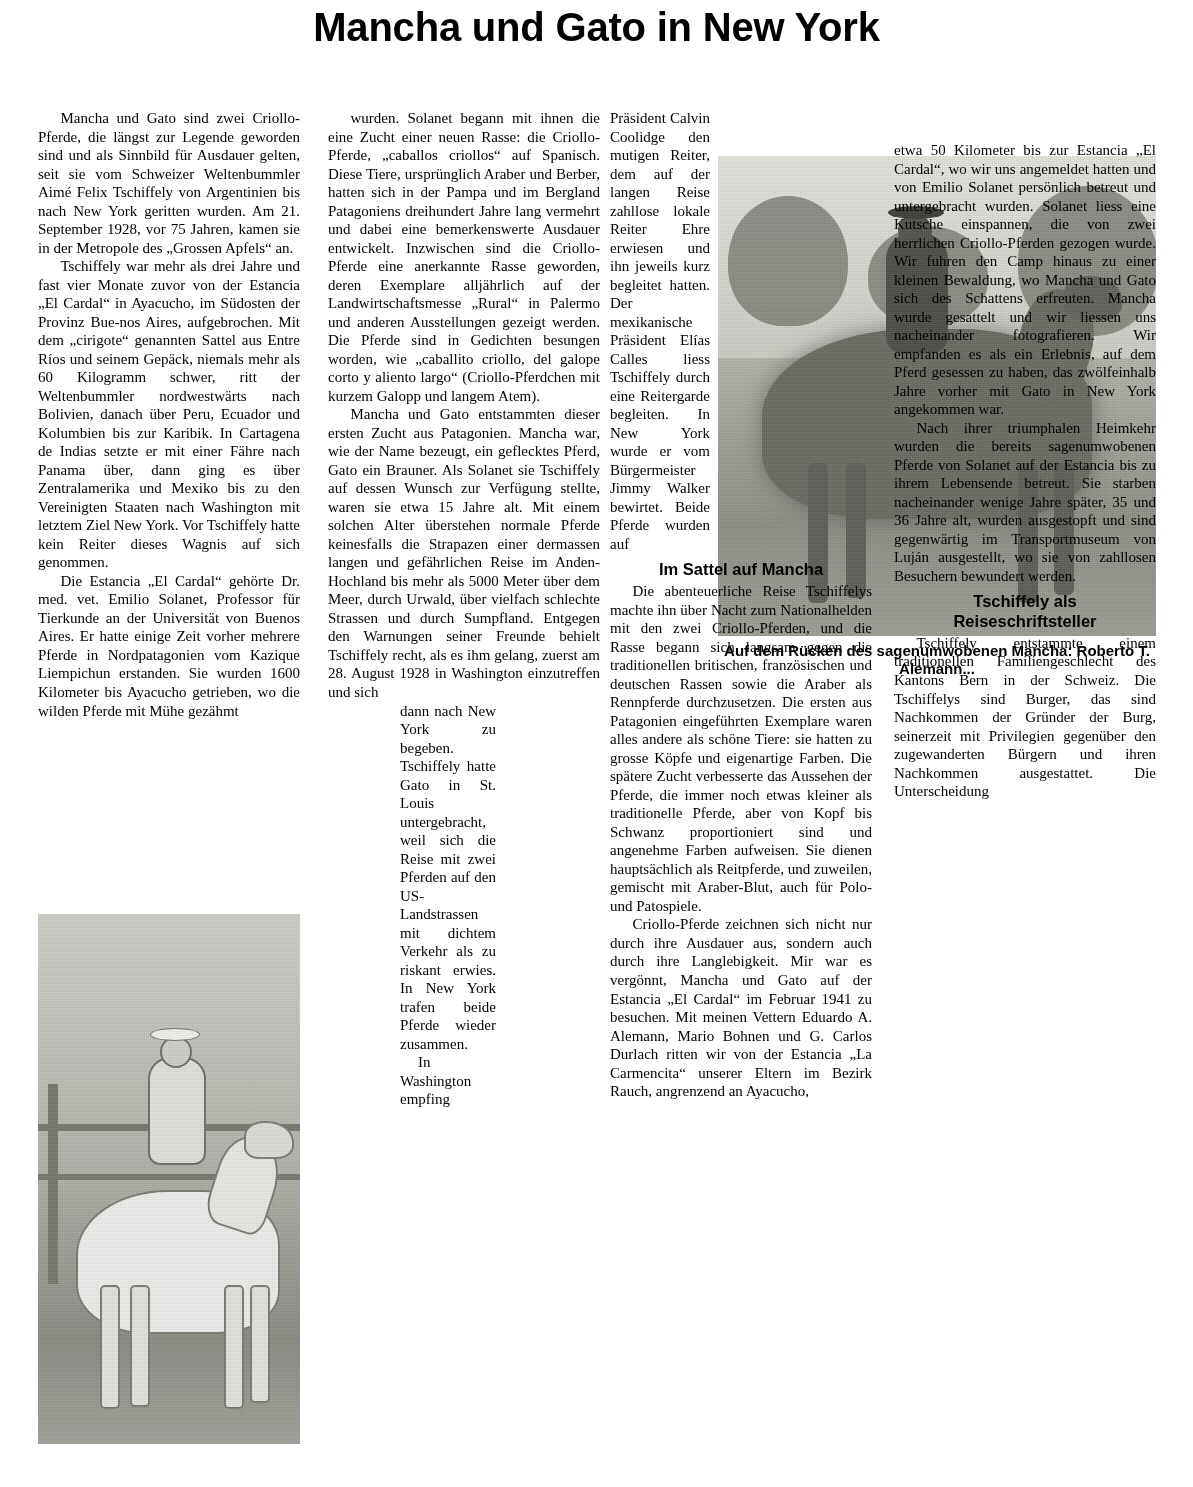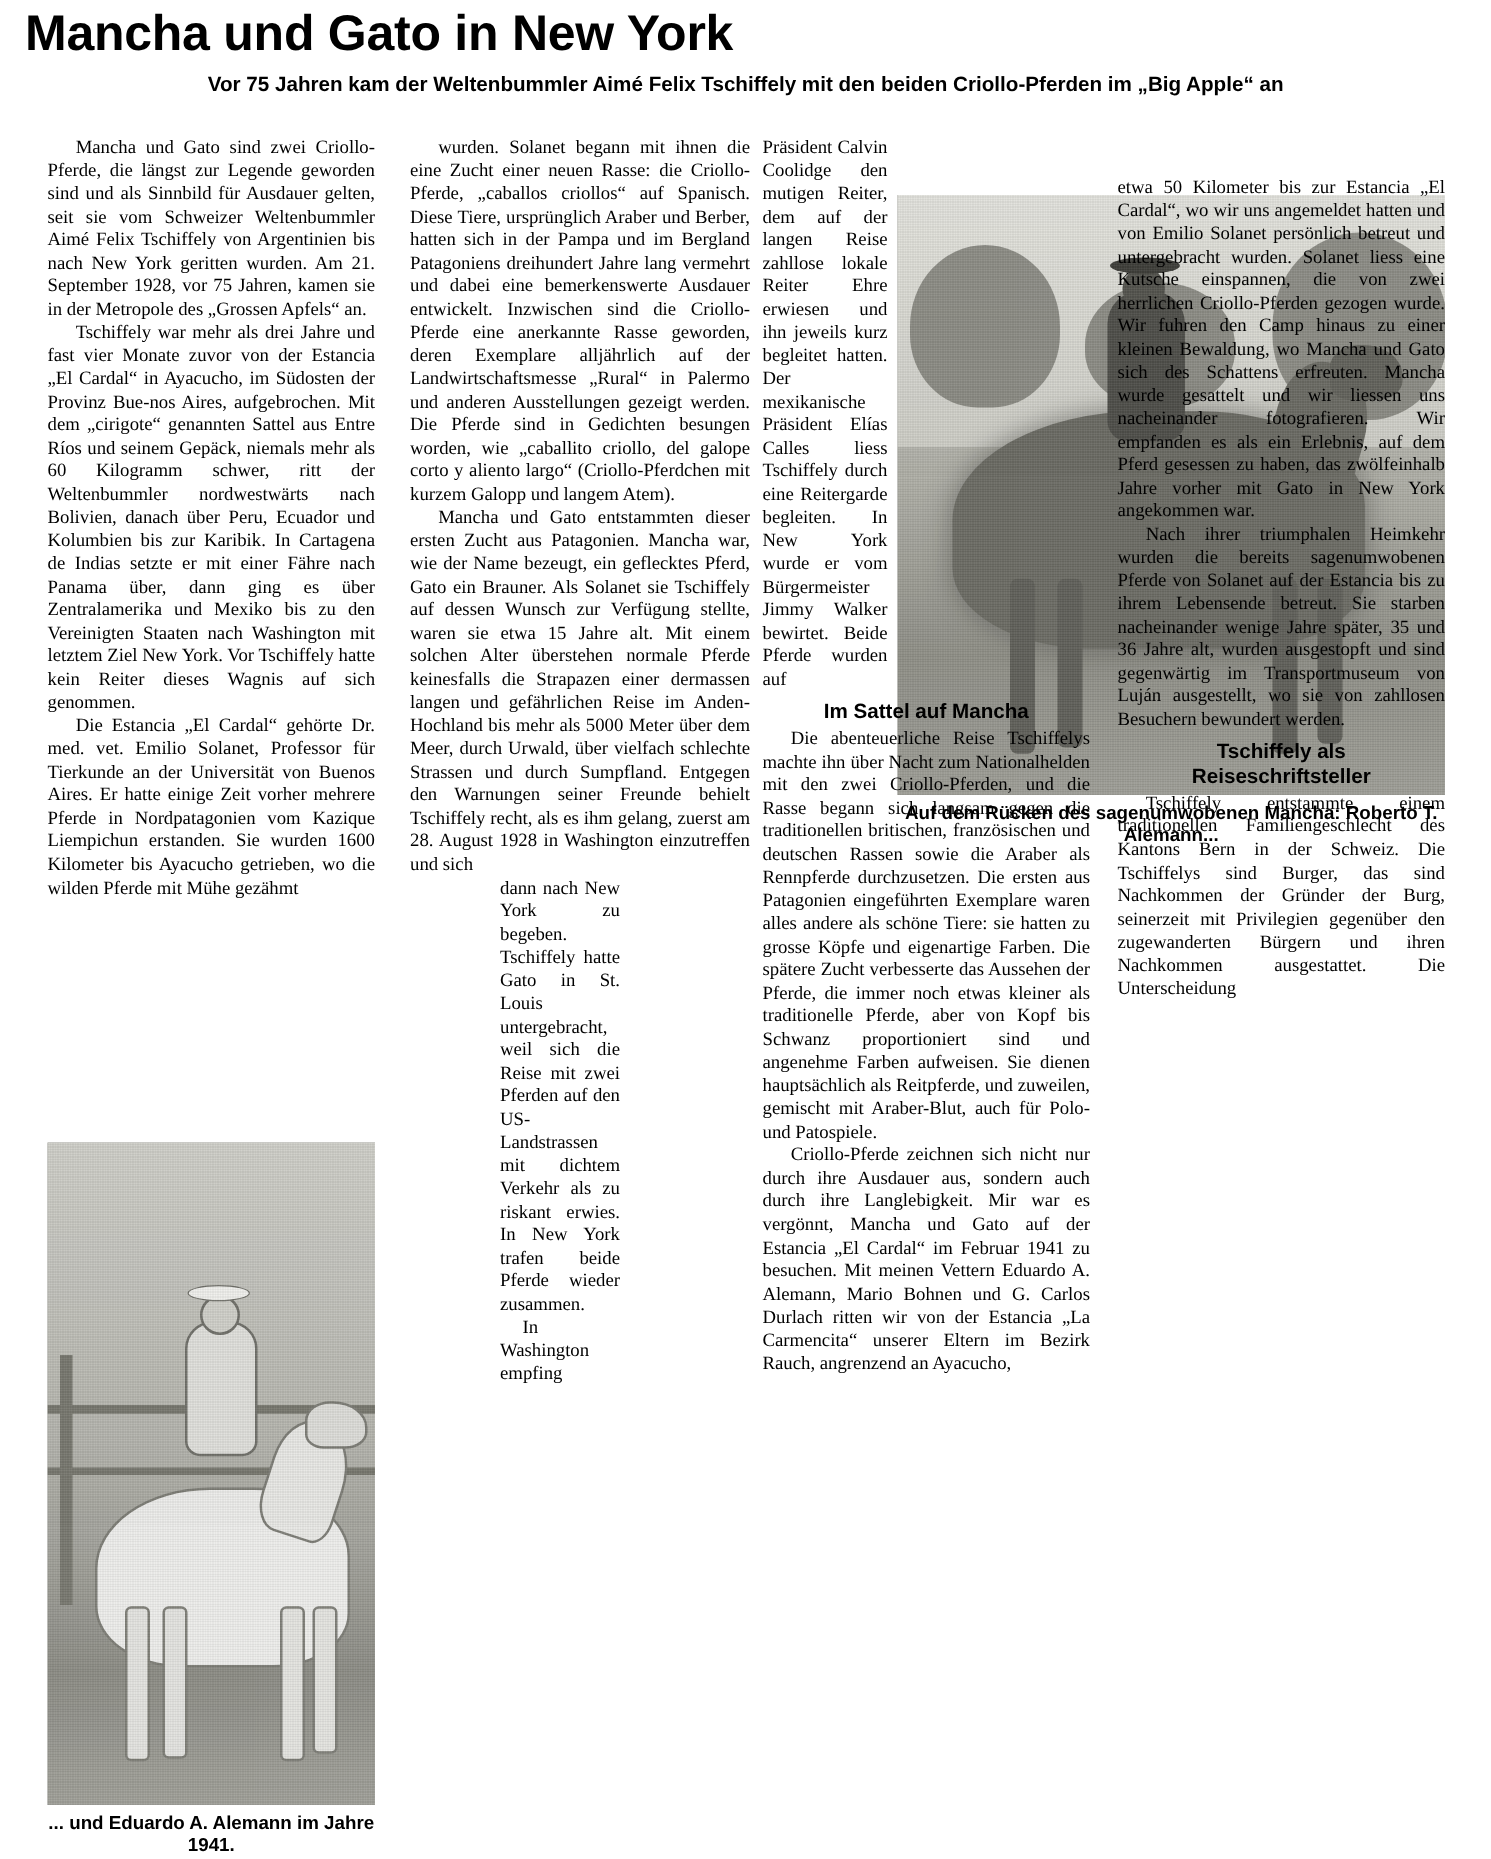--- a/index.html
+++ b/index.html
@@ -10,21 +10,21 @@
     position:relative;
     overflow:hidden;
   }
   .page { position:relative; width:1193px; height:1487px; padding:0; box-sizing:border-box; }
 
   
   .headline {
     font-family:"Liberation Sans", sans-serif;
     font-weight:bold;
     font-size:40px;
-    text-align:left;
+    text-align:center;
     letter-spacing:-0.2px;
     margin:6px 20px 0 20px;
     line-height:1.05;
   }
   .subhead {
     font-family:"Liberation Sans", sans-serif;
     font-weight:bold;
     font-size:16.5px;
     text-align:center;
     margin:10px 30px 0 30px;
@@ -159,21 +159,20 @@
   .bp-rider-body{ position:absolute; left:110px; top:27%; width:54px; height:104px; background:#dfdfdb; border:2px solid #70706a; border-radius:22px 22px 12px 12px;}
   .bp-rider-head{ position:absolute; left:122px; top:23%; width:28px; height:28px; background:#cfcfc9; border:2px solid #70706a; border-radius:50%;}
   .bp-hat{ position:absolute; left:112px; top:21.5%; width:48px; height:11px; background:#efefec; border:1px solid #70706a; border-radius:50%;}
 </style>
 </head>
 <body>
 
 <div class="page">
 
   <h1 class="headline">Mancha und Gato in New York</h1>
-  <div class="subhead">Vor 75 Jahren kam der Weltenbummler Aimé Felix Tschiffely mit den beiden Criollo-Pferden im „Big Apple“ an</div>
 
   <div class="fig-top">
     <div class="photo ph-top">
       <div class="tp-sky"></div>
       <div class="tp-ground"></div>
       <div class="tp-tree" style="left:10px;top:40px;width:120px;height:130px;"></div>
       <div class="tp-tree" style="left:300px;top:30px;width:140px;height:150px;"></div>
       <div class="tp-tree" style="left:150px;top:70px;width:120px;height:100px;"></div>
       <div class="tp-horse"></div>
       <div class="tp-neck"></div>
@@ -201,21 +200,20 @@
       <div class="bp-head"></div>
       <div class="bp-leg" style="left:62px;top:70%;height:120px;"></div>
       <div class="bp-leg" style="left:92px;top:70%;height:118px;"></div>
       <div class="bp-leg" style="left:186px;top:70%;height:120px;"></div>
       <div class="bp-leg" style="left:212px;top:70%;height:114px;"></div>
       <div class="bp-rider-body"></div>
       <div class="bp-rider-head"></div>
       <div class="bp-hat"></div>
       <div class="ph-noise"></div>
     </div>
-    <div class="cap">... und Eduardo A. Alemann im Jahre 1941.</div>
   </div>
 
   <div class="cols">
 
     <div class="col col1">
       <p class="t">Mancha und Gato sind zwei Criollo-Pferde, die längst zur Legende geworden sind und als Sinnbild für Ausdauer gelten, seit sie vom Schweizer Weltenbummler Aimé Felix Tschiffely von Argentinien bis nach New York geritten wurden. Am 21. September 1928, vor 75 Jahren, kamen sie in der Metropole des „Grossen Apfels“ an.</p>
       <p class="t">Tschiffely war mehr als drei Jahre und fast vier Monate zuvor von der Estancia „El Cardal“ in Ayacucho, im Südosten der Provinz Bue-nos Aires, aufgebrochen. Mit dem „cirigote“ genannten Sattel aus Entre Ríos und seinem Gepäck, niemals mehr als 60 Kilogramm schwer, ritt der Weltenbummler nordwestwärts nach Bolivien, danach über Peru, Ecuador und Kolumbien bis zur Karibik. In Cartagena de Indias setzte er mit einer Fähre nach Panama über, dann ging es über Zentralamerika und Mexiko bis zu den Vereinigten Staaten nach Washington mit letztem Ziel New York. Vor Tschiffely hatte kein Reiter dieses Wagnis auf sich genommen.</p>
       <p class="t">Die Estancia „El Cardal“ gehörte Dr. med. vet. Emilio Solanet, Professor für Tierkunde an der Universität von Buenos Aires. Er hatte einige Zeit vorher mehrere Pferde in Nordpatagonien vom Kazique Liempichun erstanden. Sie wurden 1600 Kilometer bis Ayacucho getrieben, wo die wilden Pferde mit Mühe gezähmt</p>
     </div>
 

